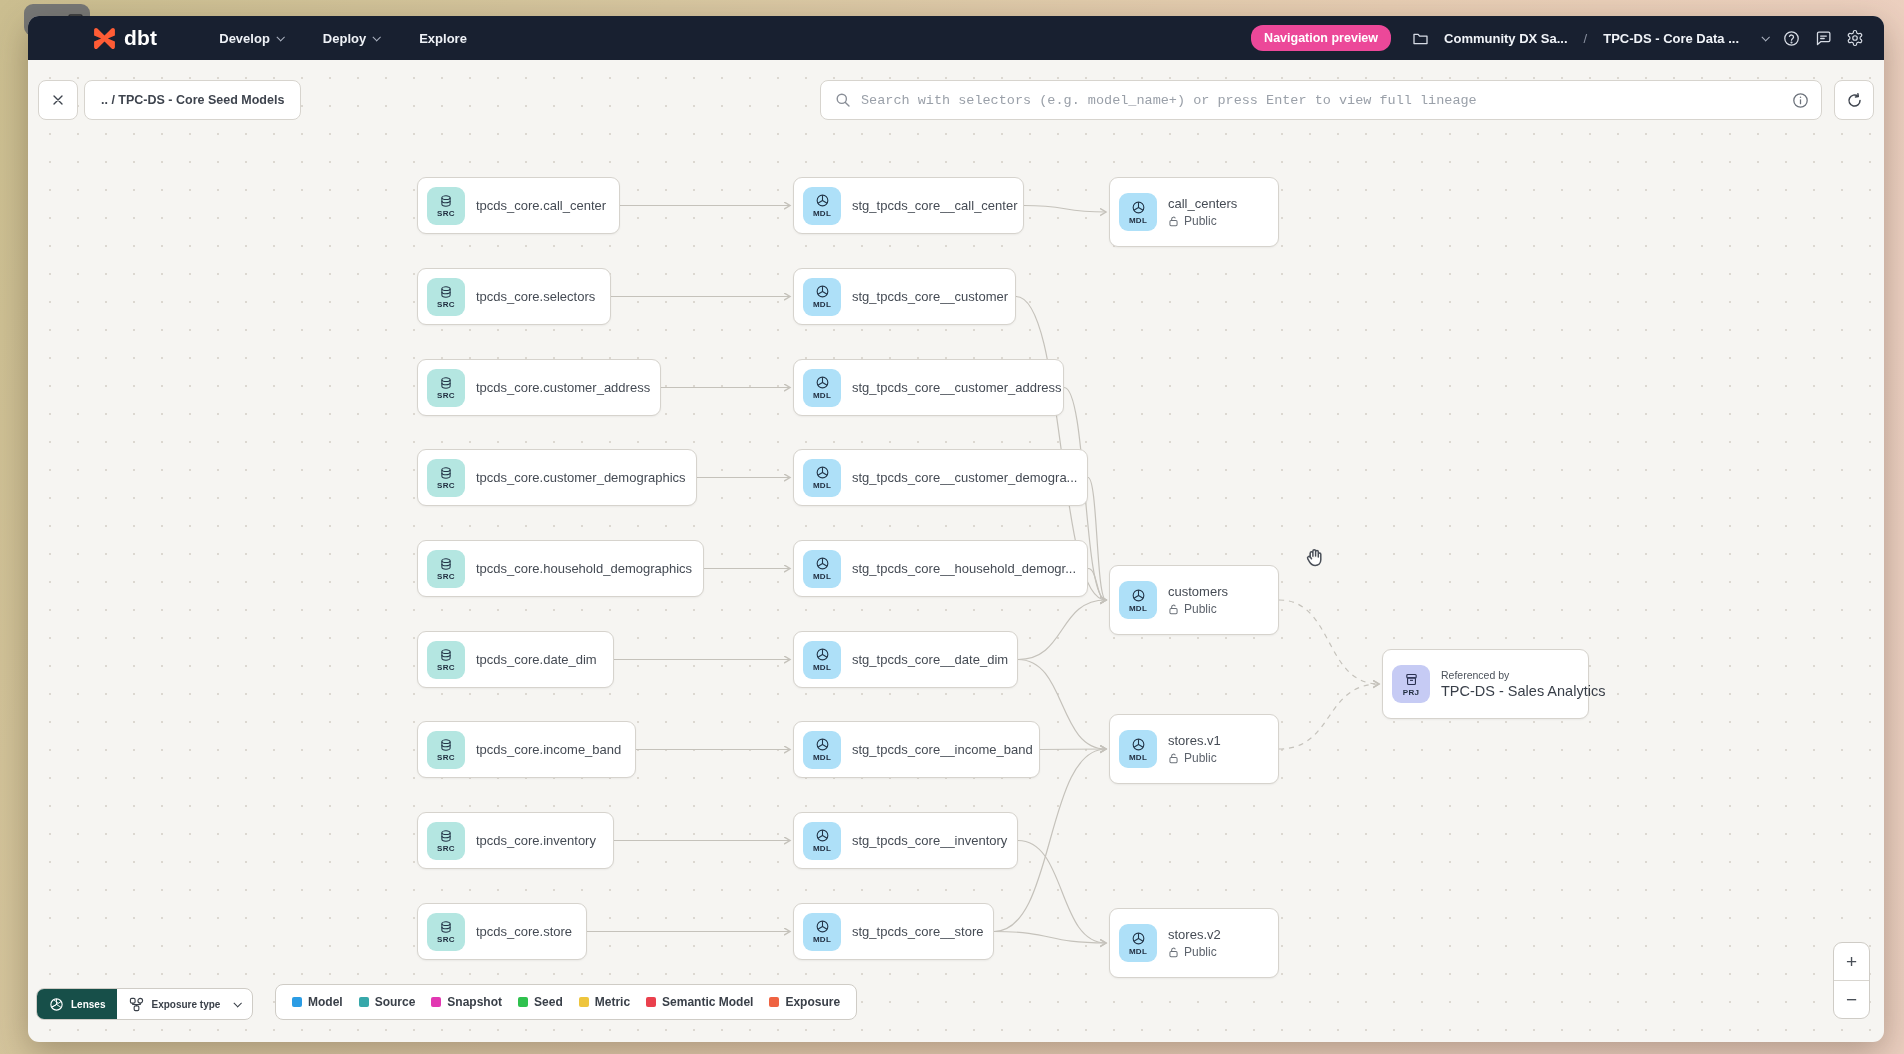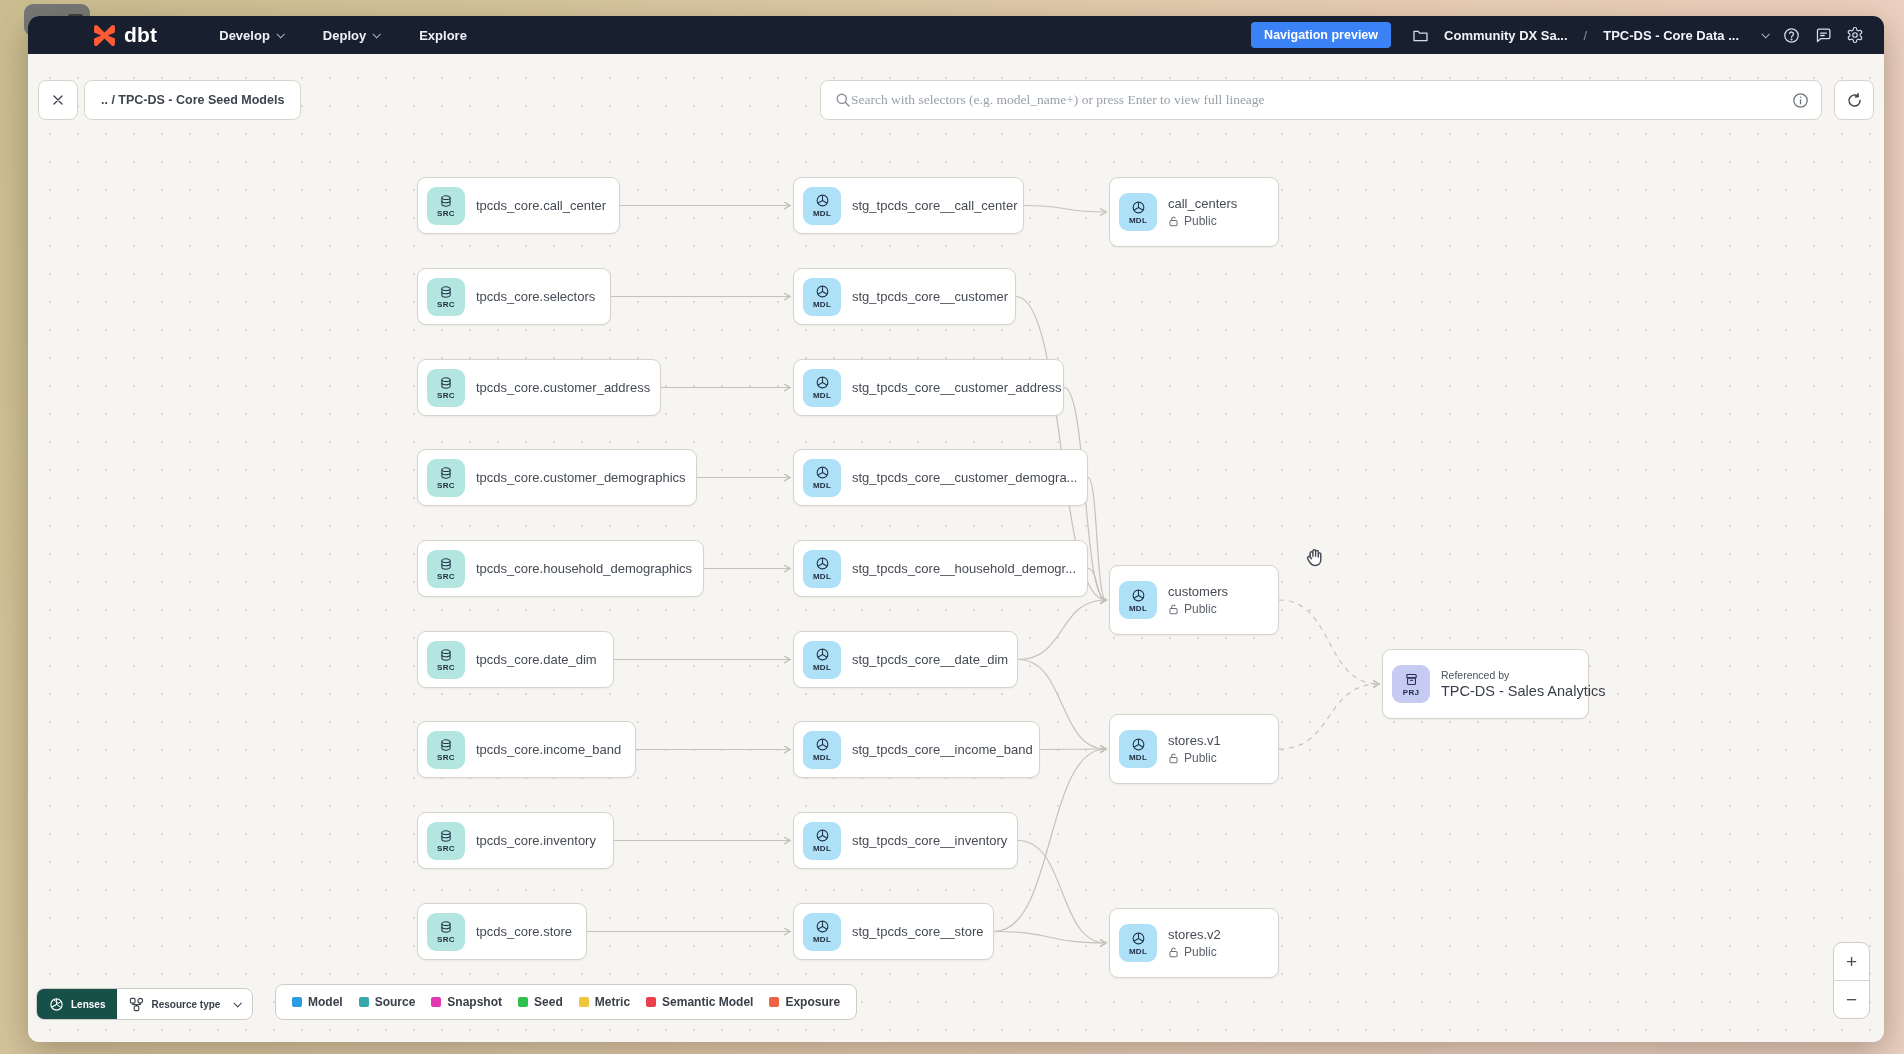--- a/index.html
+++ b/index.html
@@ -6,39 +6,39 @@
   html,body { width:1904px; height:1054px; overflow:hidden;
     font-family:"Liberation Sans", sans-serif; }
   body { background:linear-gradient(115deg,#cbbe90 0%,#d8c7a1 28%,#e8ceb4 58%,#eed1c3 85%,#ebcfc0 100%); position:relative; }
 
   
   .pip { position:absolute; left:24px; top:4px; width:66px; height:32px; background:rgba(110,112,116,.9); border-radius:9px; z-index:0; display:flex; align-items:center; justify-content:flex-end; padding-right:7px; }
 
   .window { position:absolute; left:28px; top:16px; width:1856px; height:1026px; background:#f6f5f2; border-radius:11px; overflow:hidden; box-shadow:0 10px 34px rgba(60,45,25,.35); z-index:1; }
 
   
-  .navbar { position:absolute; left:0; top:0; width:100%; height:38px; background:#182030; display:flex; align-items:center; padding:0 20px 0 64px; z-index:20; }
+  .navbar { position:absolute; left:0; top:0; width:100%; height:44px; background:#182030; display:flex; align-items:center; padding:0 20px 0 64px; z-index:20; }
   .logo { display:flex; align-items:center; gap:7px; }
   .logo-mark { width:25px; height:25px; display:block; }
   .logo-text { color:#fff; font-size:21px; font-weight:bold; letter-spacing:.2px; }
   .nav-items { display:flex; align-items:center; gap:40px; margin-left:62px; }
   .nav-item { color:#eef1f6; font-size:13px; font-weight:bold; display:flex; align-items:center; cursor:pointer; }
   .chev { width:6px; height:6px; border-right:1.5px solid currentColor; border-bottom:1.5px solid currentColor; transform:rotate(45deg) translateY(-1px); display:inline-block; margin-left:7px; color:#aab1bf; }
   .nav-right { margin-left:auto; display:flex; align-items:center; gap:14px; }
-  .preview-btn { background:#3b82f6; color:#fff; font-size:12.5px; font-weight:bold; padding:6px 13px; border-radius:4px; border:none; cursor:pointer; }
+  .preview-btn { background:#ec4899; color:#fff; font-size:12.5px; font-weight:bold; padding:6px 13px; border-radius:12px; border:none; cursor:pointer; }
   .crumb { display:flex; align-items:center; gap:16px; color:#f0f3f8; font-size:13px; font-weight:bold; margin-left:8px; }
   .crumb .sep { color:#8a91a0; font-weight:normal; }
   .nav-icon { width:18px; height:18px; color:#d7dce5; display:flex; align-items:center; justify-content:center; cursor:pointer; }
 
   
   .tb-btn { position:absolute; background:#fff; border:1px solid #d7d4ce; border-radius:8px; display:flex; align-items:center; justify-content:center; cursor:pointer; z-index:10; }
   .close-btn { left:10px; top:64px; width:40px; height:40px; }
   .crumb-chip { position:absolute; left:56px; top:64px; height:40px; padding:0 16px; background:#fff; border:1px solid #d7d4ce; border-radius:8px; display:flex; align-items:center; font-size:12.5px; font-weight:bold; color:#3e444e; z-index:10; cursor:pointer; }
   .searchbar { position:absolute; left:792px; top:64px; width:1002px; height:40px; background:#fff; border:1px solid #d7d4ce; border-radius:8px; display:flex; align-items:center; padding:0 38px 0 14px; z-index:10; }
-  .searchbar input { border:none; outline:none; flex:1; font-size:13.5px; color:#3e444e; font-family:Liberation Serif, serif; background:transparent; }
+  .searchbar input { border:none; outline:none; flex:1; font-size:13.5px; color:#3e444e; margin-left:10px; font-family:Liberation Mono, monospace; background:transparent; }
   .searchbar input::placeholder { color:#9aa0a9; }
   .search-info { position:absolute; right:12px; top:11px; width:17px; height:17px; }
   .refresh-btn { left:1806px; top:64px; width:40px; height:40px; }
 
   
   .canvas { position:absolute; left:0; top:38px; width:1856px; height:988px;
     background-image:radial-gradient(circle,#dcd8d1 1px,transparent 1.4px);
     background-size:28px 28px; background-position:8px 10px; }
   #edges { position:absolute; left:0; top:0; width:1856px; height:988px; pointer-events:none; }
   #edges path { fill:none; stroke:#c5c2bb; stroke-width:1.2; }
@@ -531,21 +531,21 @@
         </svg>
       <span>Lenses</span>
     </div>
     <div class="lens-seg light">
       <svg width="15" height="15" viewBox="0 0 16 16">
           <rect x="1.5" y="1.5" width="5" height="5" rx="1.4" fill="none" stroke="#3a4049" stroke-width="1.2"></rect>
           <rect x="9.5" y="1.5" width="5" height="5" rx="2.5" fill="none" stroke="#3a4049" stroke-width="1.2"></rect>
           <rect x="5.5" y="9.5" width="5" height="5" rx="1.4" fill="none" stroke="#3a4049" stroke-width="1.2"></rect>
           <path d="M4 6.5v1.5h8V6.5M8 8v1.5" fill="none" stroke="#3a4049" stroke-width="1.2"></path>
         </svg>
-      <span>Resource type</span>
+      <span>Exposure type</span>
       <span class="chev" style="color:#3a4049"></span>
     </div>
   </div>
   <div class="legend" id="legend">
       <span class="legend-item">
         <span class="legend-sq" style="background:#2b9ce4"></span>
         <span>Model</span>
       </span>
       <span class="legend-item">
         <span class="legend-sq" style="background:#37a8aa"></span>

